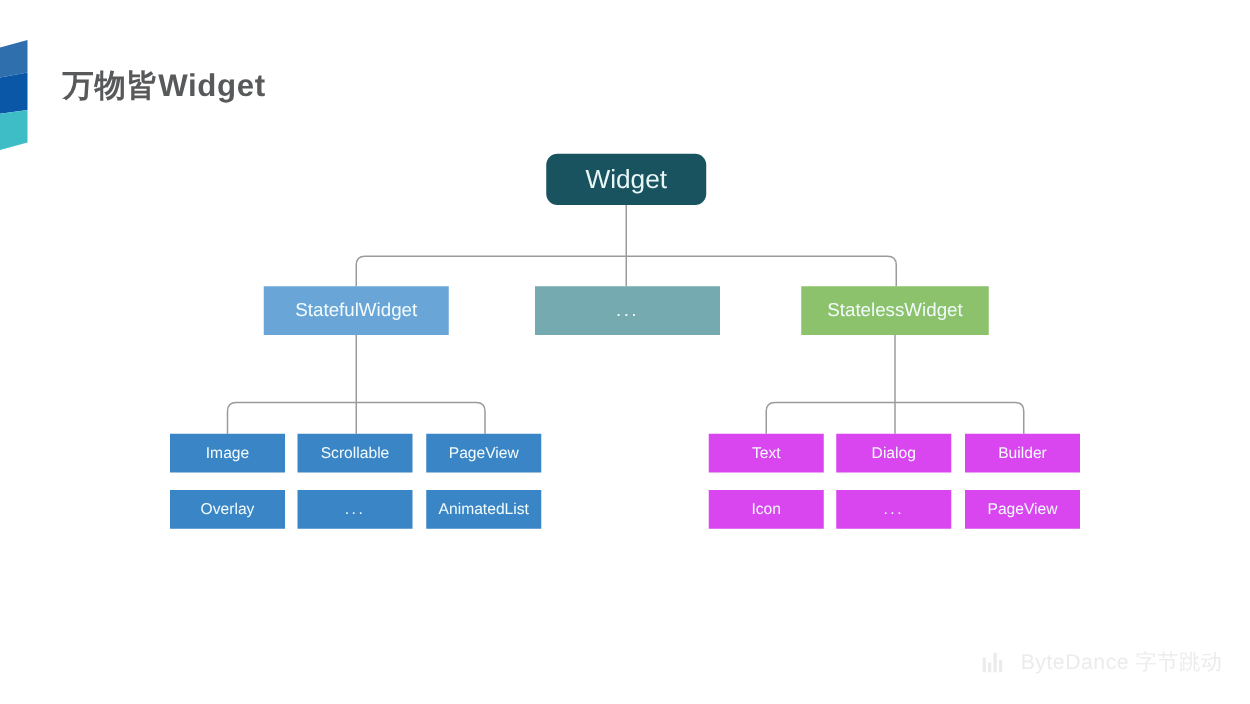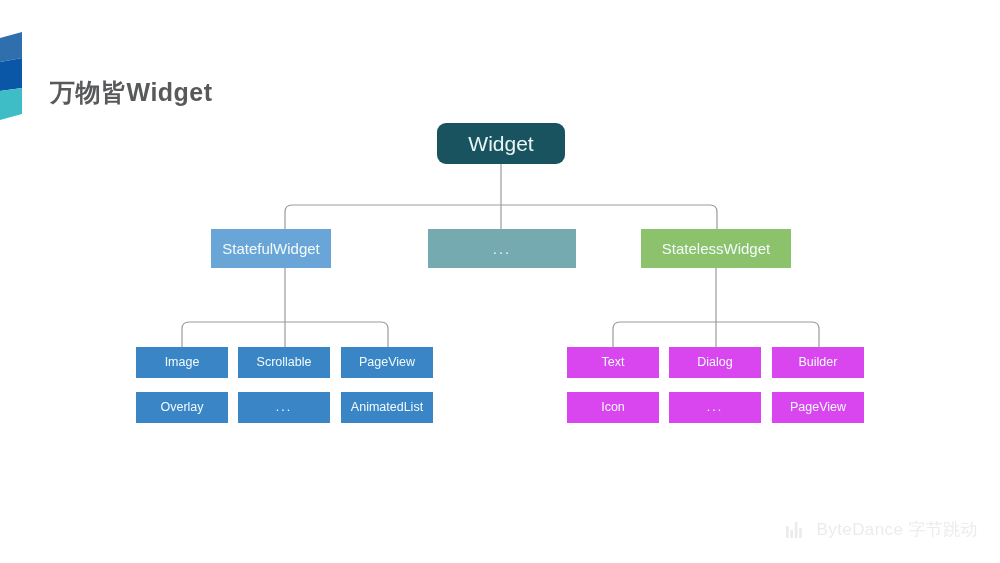--- a/index.html
+++ b/index.html
@@ -29,21 +29,20 @@
   
   .slide-title {
     position: absolute;
     left: 50px;
     top: 52px;
     font-size: 25px;
     font-weight: bold;
     color: #58595b;
     letter-spacing: 0.5px;
     white-space: nowrap;
-    margin-top: 24px;
   }
 
   
   .diagram {
     position: absolute;
     left: 0;
     top: 0;
     width: 1000px;
     height: 563px;
   }
@@ -77,21 +76,21 @@
     border-radius: 9px;
     font-size: 21px;
     color: #e8f6f6;
   }
 
   .node-branch {
     top: 229px;
     height: 39px;
     font-size: 15px;
   }
-  .node-branch.stateful   { left: 211px; width: 120px; background: #6aa5d8; }
+  .node-branch.stateful   { left: 211px; width: 148px; background: #6aa5d8; }
   .node-branch.ellipsis   { left: 428px; width: 148px; background: #74aab0; }
   .node-branch.stateless  { left: 641px; width: 150px; background: #8cc26c; }
 
   .node-leaf {
     height: 31px;
     width: 92px;
     font-size: 12.5px;
   }
   .node-leaf.blue  { background: #3a85c6; }
   .node-leaf.green { background: #d946ef; }

